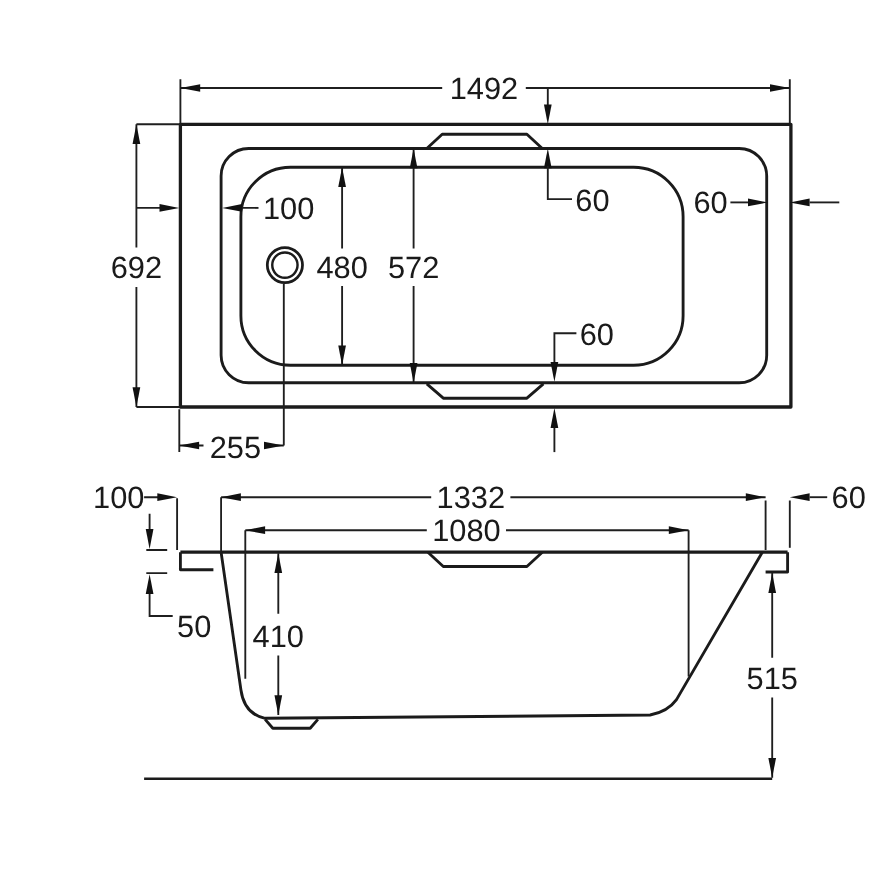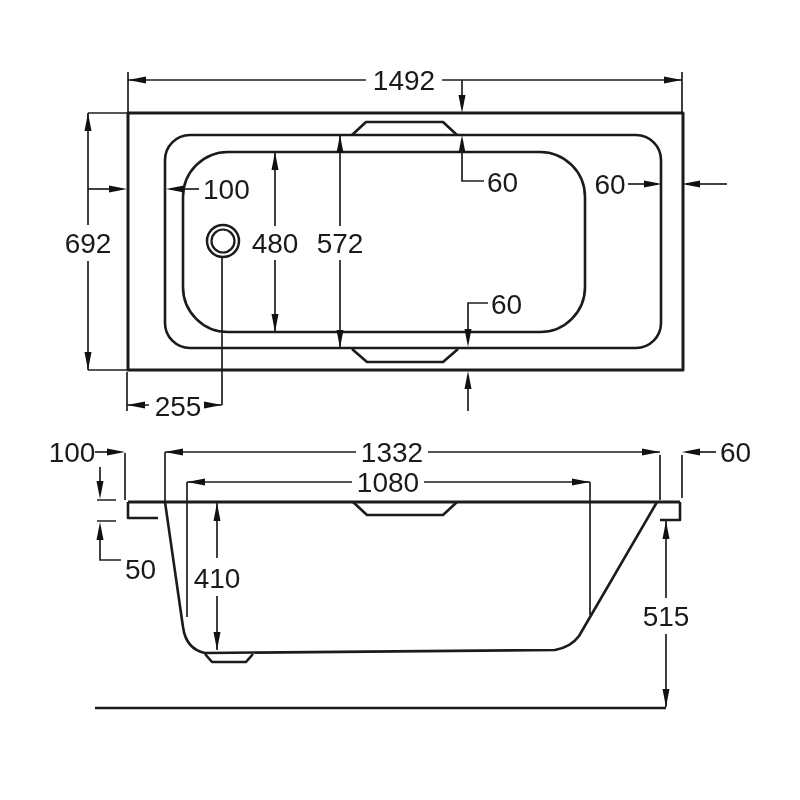--- a/index.html
+++ b/index.html
@@ -7,20 +7,21 @@
     padding: 0;
     background: #ffffff;
     width: 800px;
     height: 800px;
     overflow: hidden;
   }
   .drawing-wrap {
     width: 660px;
     height: 800px;
     background: #ffffff;
+    margin-left: 36px;
   }
   svg {
     display: block;
   }
   .outline {
     fill: none;
     stroke: #1b1b1b;
     stroke-width: 3;
     stroke-linejoin: round;
     stroke-linecap: butt;

